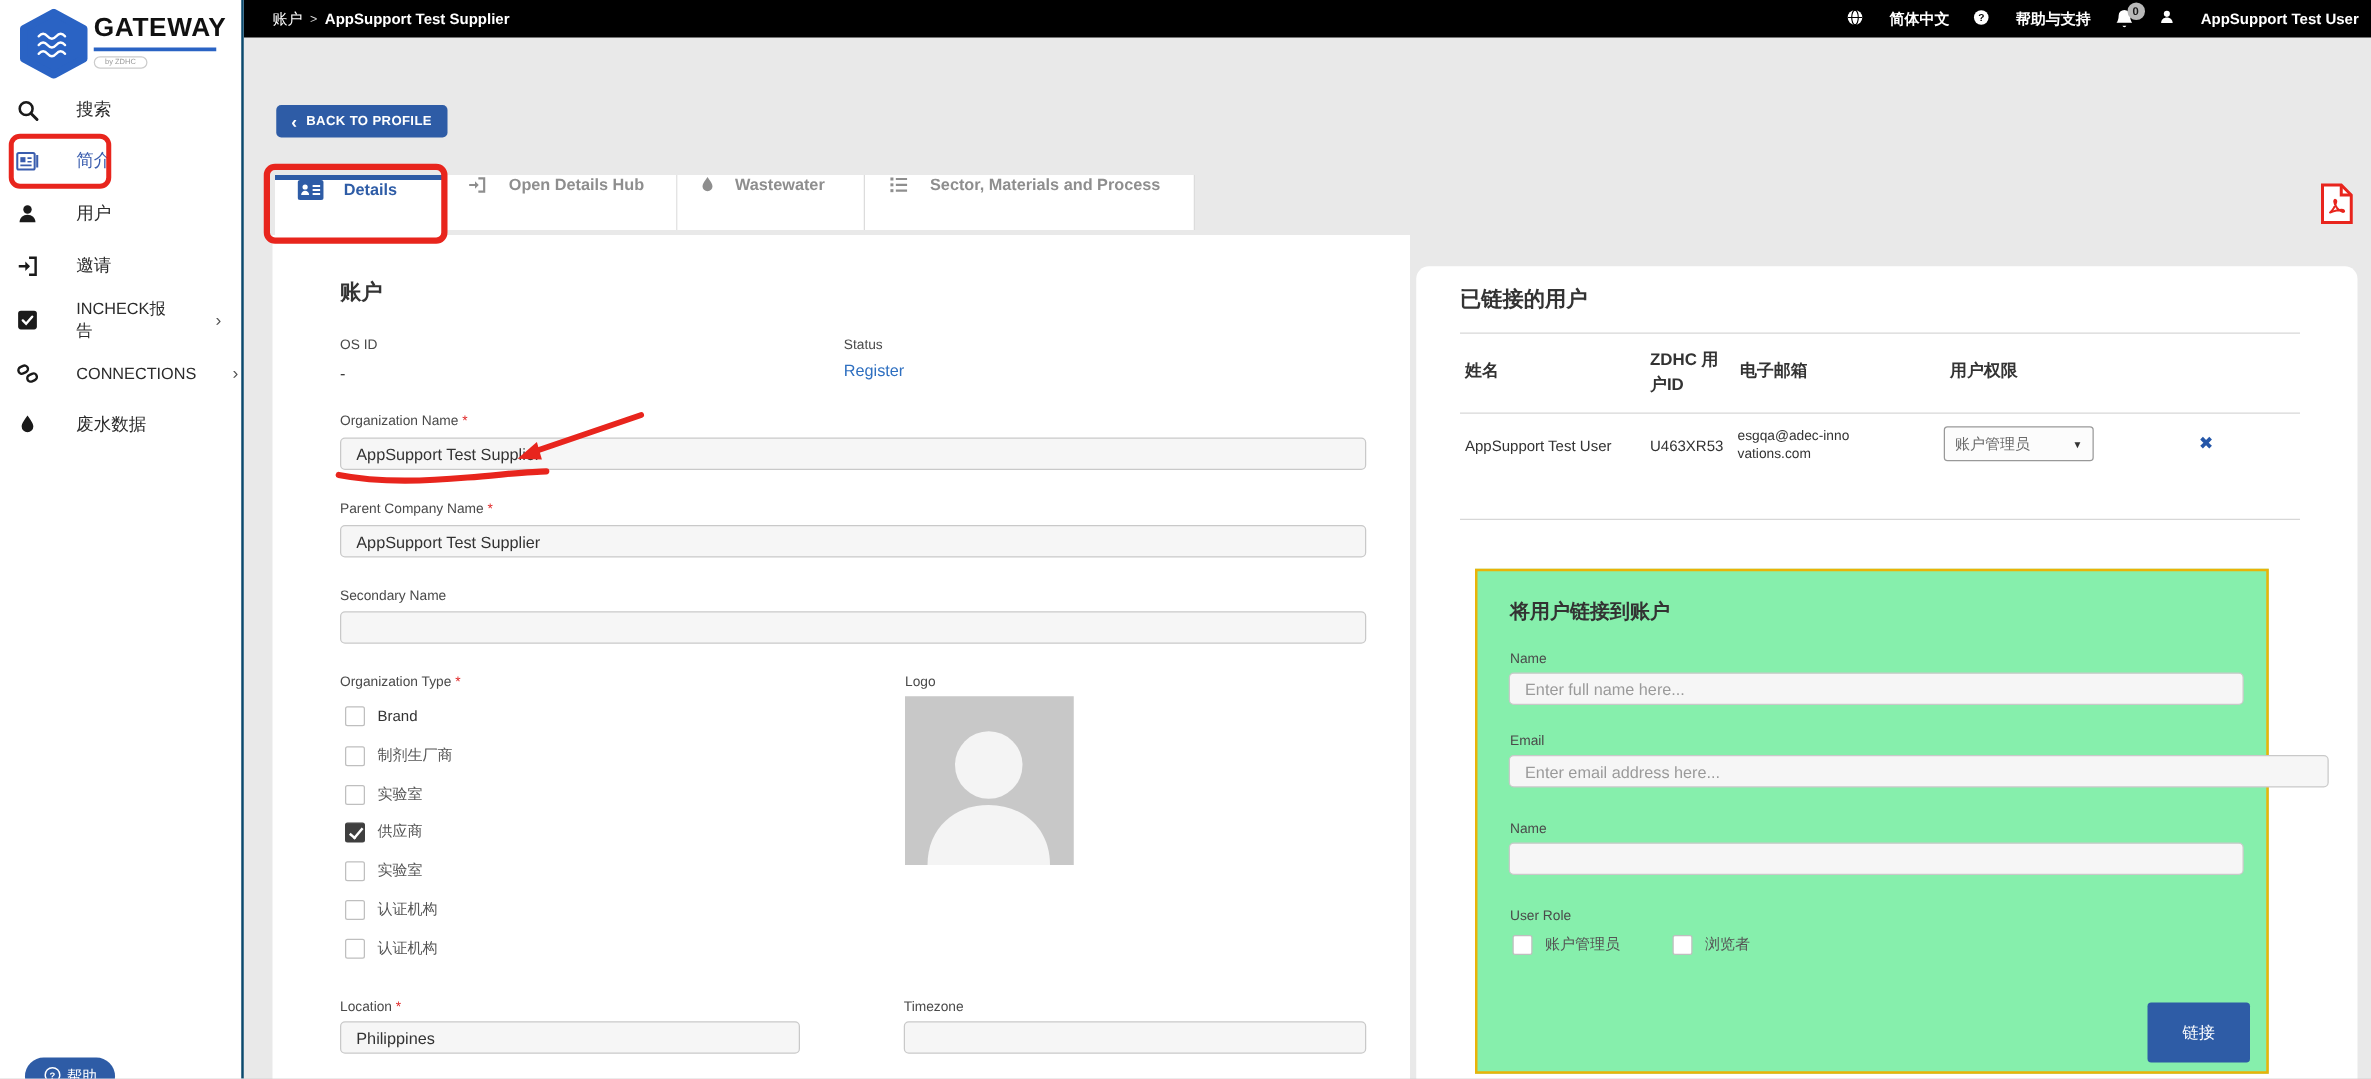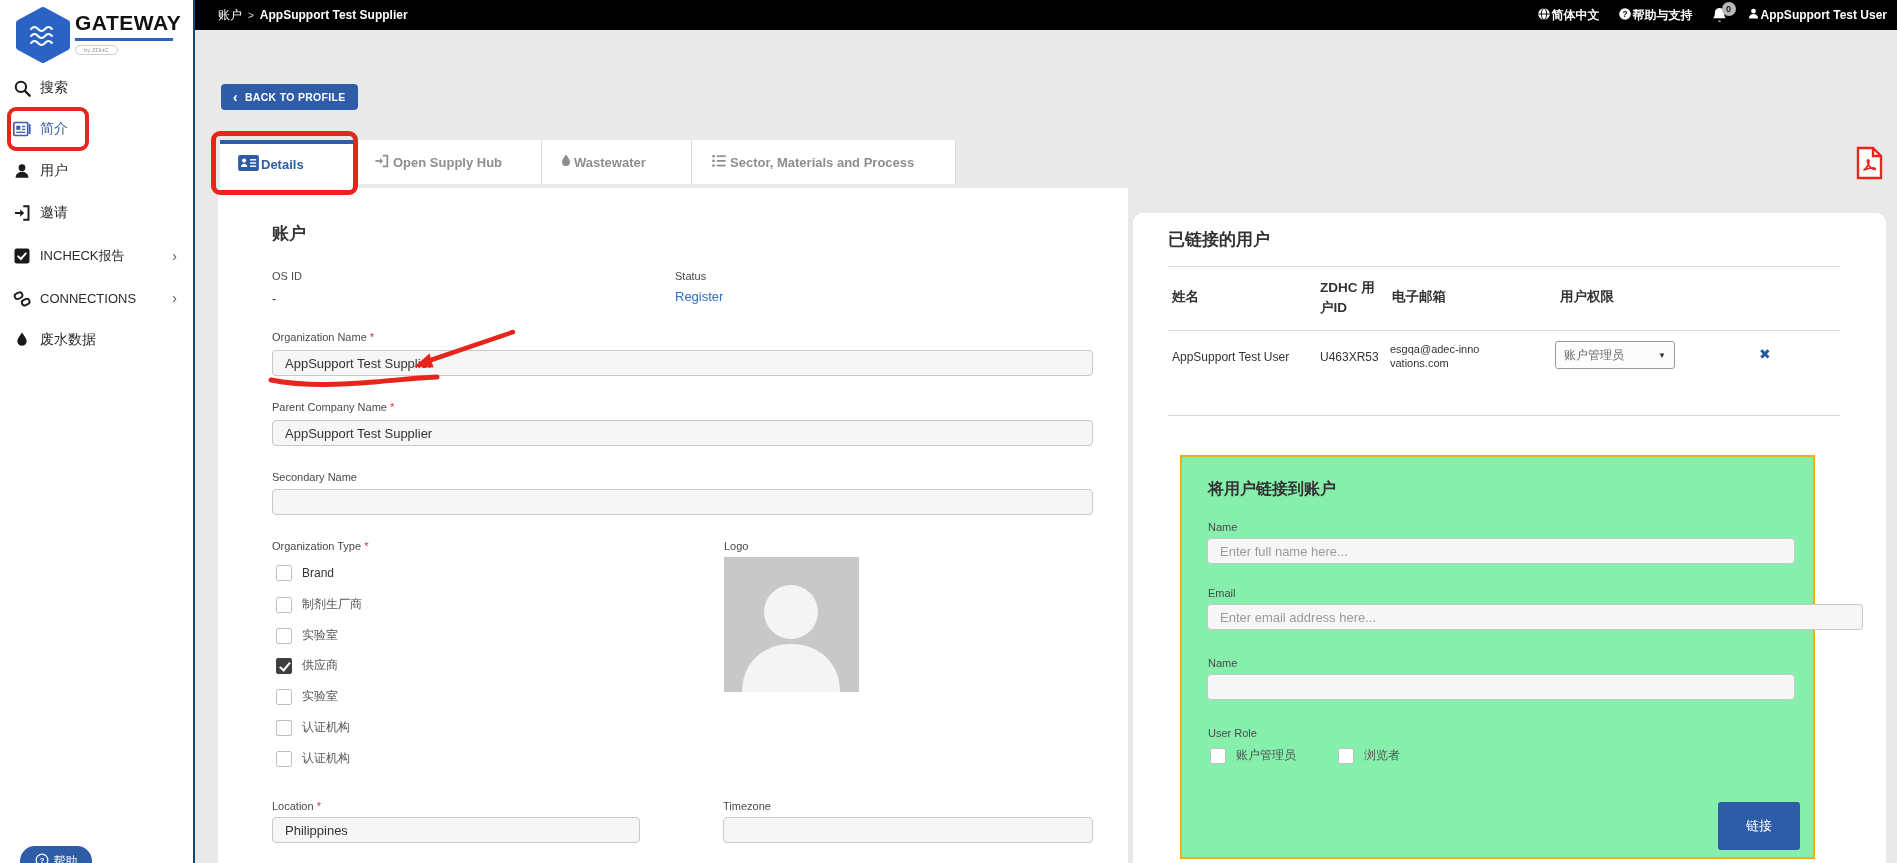--- a/index.html
+++ b/index.html
@@ -6,44 +6,44 @@
   *{box-sizing:border-box;font-family:"Liberation Sans","DejaVu Sans",sans-serif;}
   #root{position:relative;width:1897px;height:863px;background:#e9e9e9;overflow:hidden;}
   .abs{position:absolute;}
 
   
   .topbar{left:195px;top:0;width:1702px;height:30px;background:#000;color:#fff;display:flex;align-items:center;}
   .crumb{position:absolute;left:23px;font-size:12px;display:flex;gap:6px;align-items:center;white-space:nowrap;}
   .crumb .sep{font-size:10px;color:#ddd;}
   .crumb .cur{font-weight:bold;}
   .topright{position:absolute;right:10px;top:0;height:30px;display:flex;align-items:center;gap:18px;font-size:12px;font-weight:bold;}
-  .topitem{display:flex;align-items:center;gap:1px;cursor:pointer;white-space:nowrap;}
+  .topitem{display:flex;align-items:center;gap:21px;cursor:pointer;white-space:nowrap;}
   .bellwrap{position:relative;width:18px;height:18px;}
   .badge{position:absolute;top:-4px;right:-7px;width:14px;height:14px;border-radius:50%;background:#b9b9b9;color:#1a1a1a;font-size:9px;font-weight:bold;display:flex;align-items:center;justify-content:center;}
 
   
   .sidebar{left:0;top:0;width:195px;height:863px;background:#fff;border-right:2px solid #0c4a6e;z-index:5;}
   .brandname{position:absolute;left:75px;top:11px;font-size:21px;font-weight:bold;color:#111;letter-spacing:.5px;}
   .brandline{position:absolute;left:75px;top:38px;width:98px;height:3px;background:#2a63c4;}
   .brandpill{position:absolute;left:75px;top:45px;font-size:6px;color:#999;border:1px solid #ccc;border-radius:8px;padding:1px 8px;}
-  .side-item{position:absolute;left:12px;width:171px;height:28px;display:flex;align-items:center;gap:8px;cursor:pointer;color:#2b2b2b;font-size:14px;}
+  .side-item{position:absolute;left:12px;width:171px;height:28px;display:flex;align-items:center;gap:29px;cursor:pointer;color:#2b2b2b;font-size:14px;}
   .side-item .chev{margin-left:auto;margin-right:6px;color:#555;font-size:14px;}
   .icon20{width:20px;height:20px;flex:0 0 20px;display:flex;align-items:center;justify-content:center;}
   .helpfab{left:20px;top:846px;width:72px;height:30px;border-radius:15px;background:#2e5ca6;color:#fff;display:flex;align-items:center;justify-content:center;gap:5px;font-size:12px;z-index:6;}
 
   
   .redbox{border:5px solid #e8251d;border-radius:9px;z-index:40;pointer-events:none;}
   .redbox.thin{border-width:4px;}
   .annot{z-index:40;pointer-events:none;}
 
   
   .backbtn{left:221px;top:84px;height:26px;background:#2e5ca6;color:#fff;border:none;border-radius:4px;font-size:10.5px;font-weight:bold;letter-spacing:.3px;padding:0 12px;display:flex;align-items:center;gap:7px;cursor:pointer;}
   .backbtn .bchev{font-size:14px;font-weight:bold;}
   .tabs{left:220px;top:140px;height:44px;display:flex;z-index:2;}
-  .tab{background:#fff;border-right:1px solid #dcdcdc;display:flex;align-items:center;gap:2px;padding:0 18px;font-size:13px;font-weight:bold;color:#8e8e8e;cursor:pointer;}
+  .tab{background:#fff;border-right:1px solid #dcdcdc;display:flex;gap:16px;padding:0 18px;font-size:13px;font-weight:bold;color:#8e8e8e;cursor:pointer;}
   .tab.active{border-top:4px solid #2e5ca6;color:#2e5ca6;}
   .connector{left:220px;top:184px;width:135px;height:6px;background:#fff;z-index:3;}
 
   
   .panel-left{left:218px;top:188px;width:910px;height:675px;background:#fff;}
   .panel-right{left:1133px;top:213px;width:753px;height:650px;background:#fff;border-radius:10px 10px 0 0;}
   .h1{font-size:17px;font-weight:bold;color:#333;}
   .flabel{font-size:11px;color:#4a4a4a;white-space:nowrap;}
   .req{color:#e02b2b;}
   .tinput{background:#f6f6f6;border:1px solid #c9c9c9;border-radius:4px;font-size:13px;color:#333;padding:0 12px;height:26px;width:100%;outline:none;}
@@ -230,21 +230,21 @@
       <span>Details</span>
     </div>
     <div class="tab" style="width:187px">
       <span>
         <svg width="18" height="16" viewBox="0 0 24 24">
             <path d="M13 4h7v16h-7" fill="none" stroke="#8e8e8e" stroke-width="2.6"></path>
             <line x1="2" y1="12" x2="12" y2="12" stroke="#8e8e8e" stroke-width="2.6"></line>
             <path d="M9 7.5l4.5 4.5L9 16.5z" fill="#8e8e8e"></path>
           </svg>
       </span>
-      <span>Open Supply Hub</span>
+      <span>Open Details Hub</span>
     </div>
     <div class="tab" style="width:150px">
       <span>
         <svg width="12" height="16" viewBox="0 0 24 30">
             <path d="M12 2c4 6 8 10.5 8 15a8 8 0 0 1-16 0C4 12.5 8 8 12 2z" fill="#8e8e8e"></path>
           </svg>
       </span>
       <span>Wastewater</span>
     </div>
     <div class="tab" style="width:264px">

